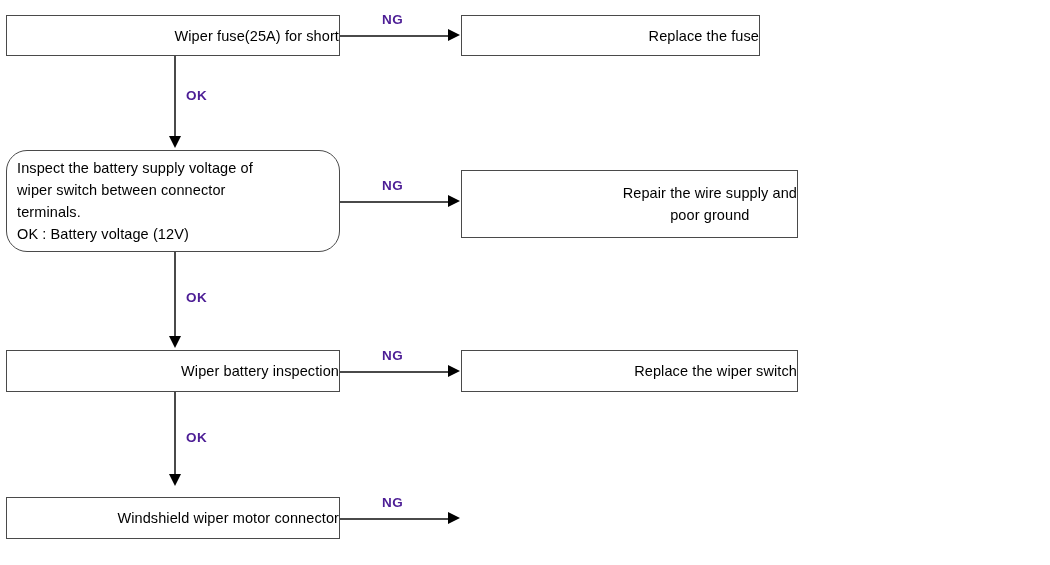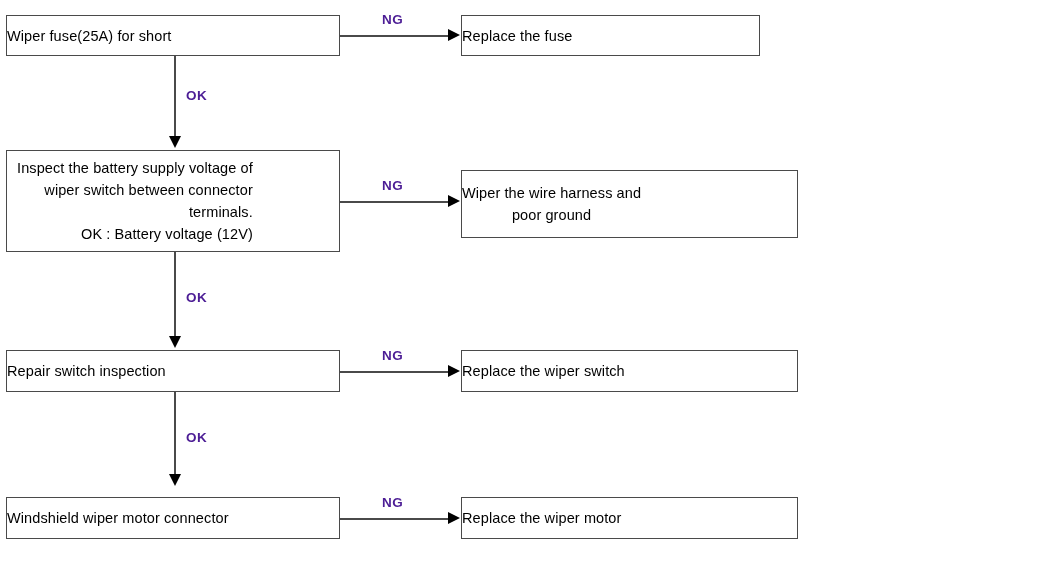--- a/index.html
+++ b/index.html
@@ -27,27 +27,28 @@
     background: #ffffff;
     border: 1.5px solid #4a4a4a;
     display: flex;
     align-items: center;
     font-size: 14.5px;
     line-height: 22px;
     color: #000000;
     letter-spacing: 0.1px;
   }
   .node.center {
-    justify-content: flex-start;
+    justify-content: flex-end;
     text-align: center;
   }
   .node.left {
     justify-content: flex-start;
-    text-align: right;
+    text-align: left;
     padding-left: 10px;
+    border-radius: 21px;
   }
   .node .node-text {
     display: block;
     white-space: pre-line;
   }
 
   
   .h-line {
     position: absolute;
     height: 1.5px;
@@ -111,30 +112,30 @@
 wiper switch between connector
 terminals.
 OK : Battery voltage (12V)</span>
   </div>
 
   <div class="h-line" style="left:340px; top:201px; width:110px;"></div>
   <div class="arrow-right" style="left:448px; top:195px;"></div>
   <div class="edge-label" style="left:382px; top:178px;">NG</div>
 
   <div class="node center" style="left:461px; top:170px; width:337px; height:68px;">
-    <span class="node-text">Wiper the wire harness and
+    <span class="node-text">Repair the wire supply and
 poor ground</span>
   </div>
 
   <div class="v-line" style="left:174px; top:252px; width:1.5px; height:86px;"></div>
   <div class="arrow-down" style="left:169px; top:336px;"></div>
   <div class="edge-label" style="left:186px; top:290px;">OK</div>
 
   <div class="node center" style="left:6px; top:350px; width:334px; height:42px;">
-    <span class="node-text">Repair switch inspection</span>
+    <span class="node-text">Wiper battery inspection</span>
   </div>
 
   <div class="h-line" style="left:340px; top:371px; width:110px;"></div>
   <div class="arrow-right" style="left:448px; top:365px;"></div>
   <div class="edge-label" style="left:382px; top:348px;">NG</div>
 
   <div class="node center" style="left:461px; top:350px; width:337px; height:42px;">
     <span class="node-text">Replace the wiper switch</span>
   </div>
 
@@ -143,17 +144,14 @@
   <div class="edge-label" style="left:186px; top:430px;">OK</div>
 
   <div class="node center" style="left:6px; top:497px; width:334px; height:42px;">
     <span class="node-text">Windshield wiper motor connector</span>
   </div>
 
   <div class="h-line" style="left:340px; top:518px; width:110px;"></div>
   <div class="arrow-right" style="left:448px; top:512px;"></div>
   <div class="edge-label" style="left:382px; top:495px;">NG</div>
 
-  <div class="node center" style="left:461px; top:497px; width:337px; height:42px;">
-    <span class="node-text">Replace the wiper motor</span>
-  </div>
 
 </div>
 
 </body></html>

